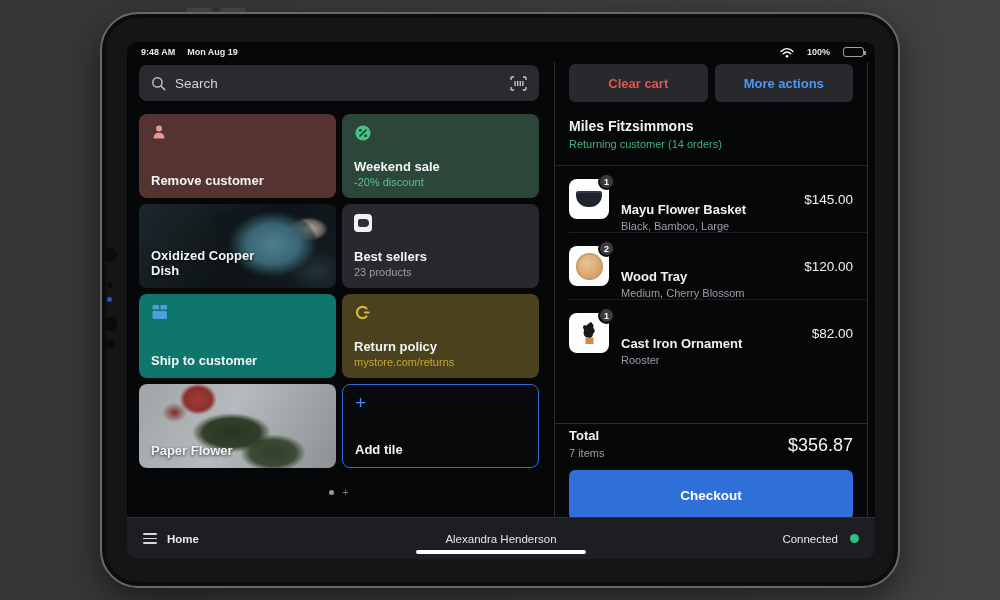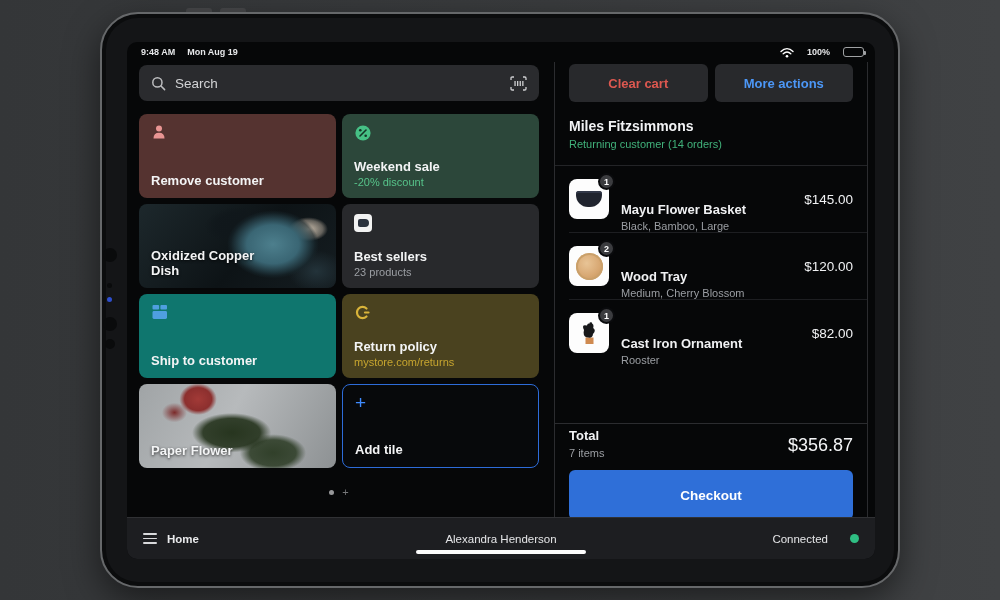--- a/index.html
+++ b/index.html
@@ -103,21 +103,21 @@
     border:none; border-radius:6px; color:#fff; font-size:13.5px; font-weight:700;
     font-family:"Liberation Sans",sans-serif; cursor:pointer; }
   
   .bottom-bar { position:absolute; left:0; right:0; bottom:0; height:42px; background:#1d1e21;
     border-top:1px solid #303134; display:flex; align-items:center; }
   .home-btn { display:flex; align-items:center; gap:10px; padding-left:16px; cursor:pointer; }
   .home-label { font-size:11.5px; font-weight:700; color:#e9eaec; }
   .burger { display:flex; flex-direction:column; gap:3px; }
   .burger span { width:14px; height:1.6px; background:#d8d9db; border-radius:1px; }
   .staff-name { position:absolute; left:0; right:0; text-align:center; font-size:11.5px; color:#e4e5e7; }
-  .conn { margin-left:auto; display:flex; align-items:center; gap:22px; padding-right:16px; }
+  .conn { margin-left:auto; display:flex; align-items:center; gap:12px; padding-right:16px; }
   .conn-label { font-size:11.5px; color:#e4e5e7; }
   .conn-dot { width:9px; height:9px; border-radius:50%; background:#2fbe83; }
   .home-indicator { position:absolute; left:50%; transform:translateX(-50%); bottom:5px;
     width:170px; height:4px; border-radius:2px; background:#fdfdfd; }
   svg { display:block; }
 </style>
 </head>
 <body>
 
 <div class="top-bump" style="left:186px"></div>

